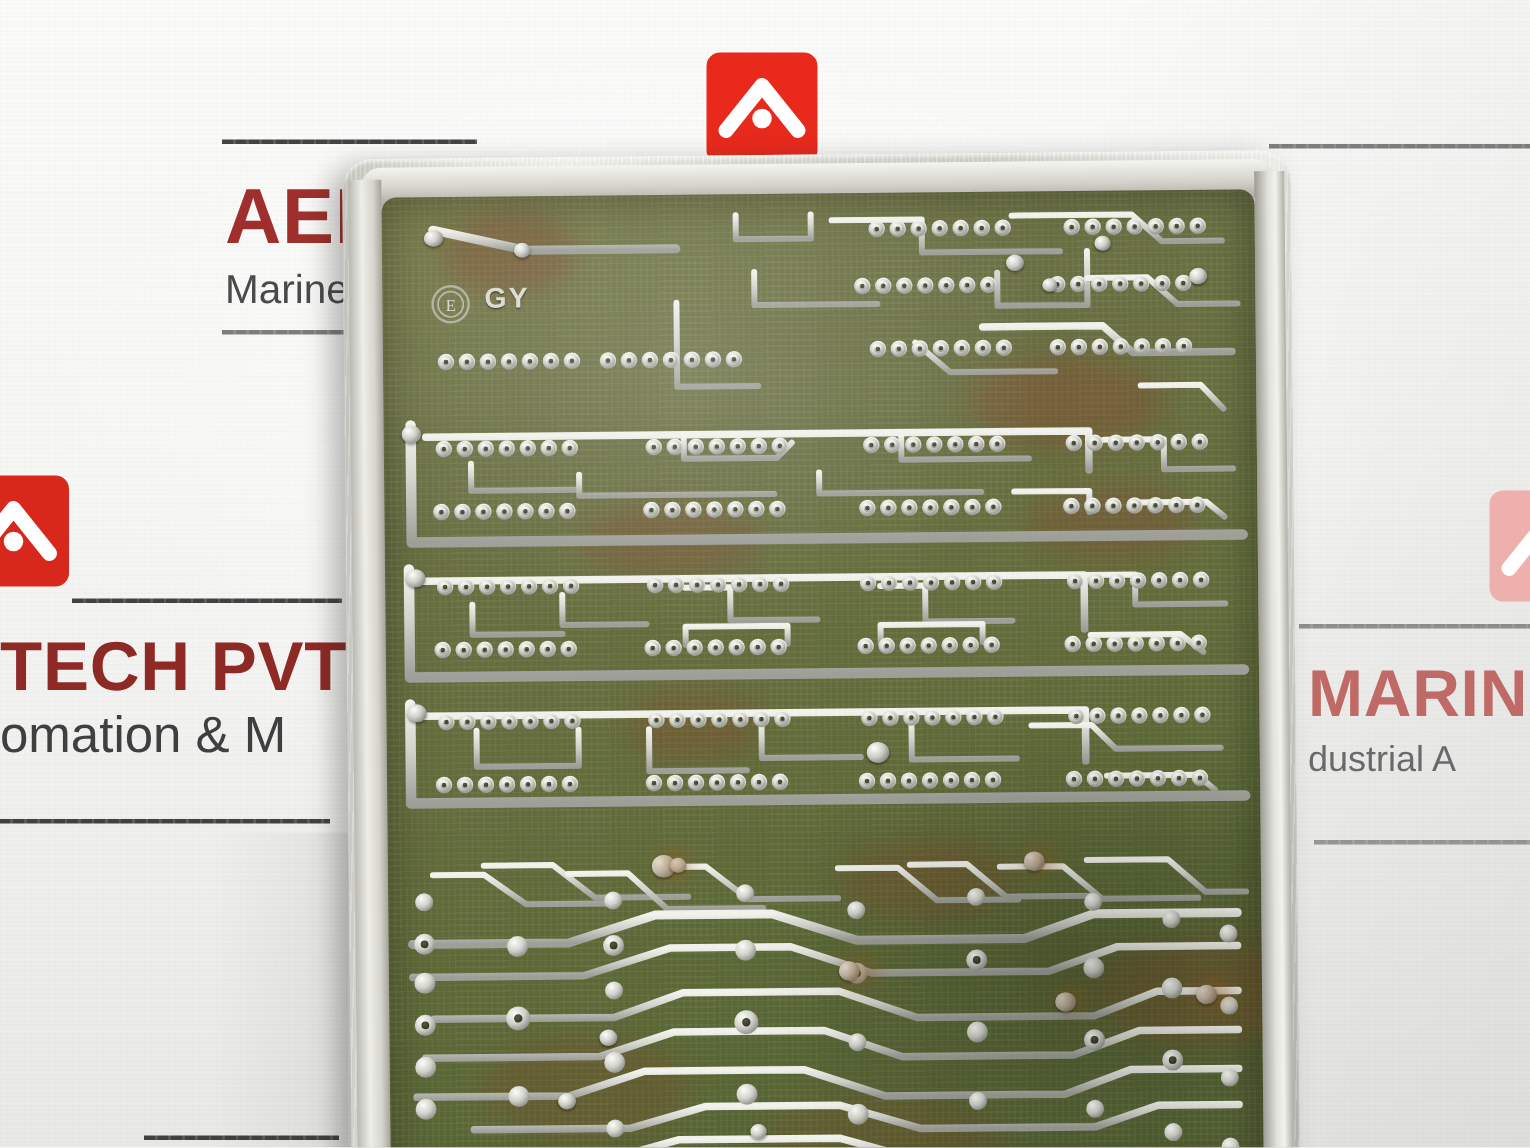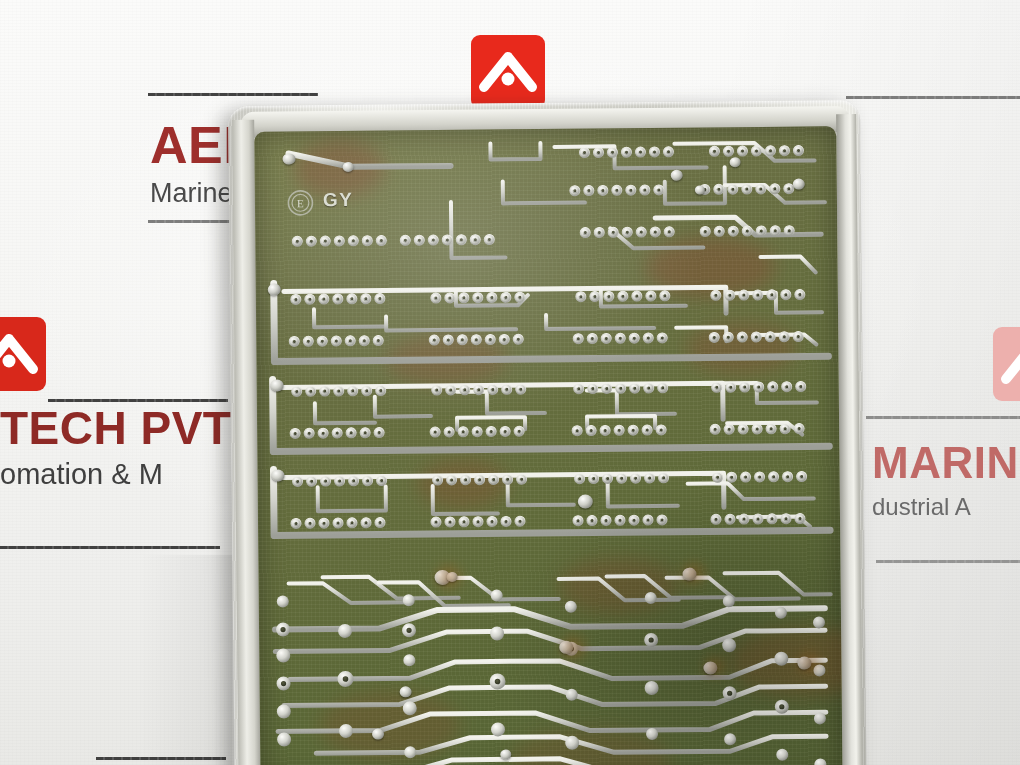--- a/index.html
+++ b/index.html
@@ -119,23 +119,23 @@
       <path d="M13 52 L37 22 L61 52" fill="none" stroke="#ffffff" stroke-width="10" stroke-linecap="round" stroke-linejoin="round"></path>
       <circle cx="37" cy="44" r="6.5" fill="#ffffff"></circle>
     </svg>
   </div>
 
   <div class="wm" style="left:150px;top:118px;">
     <div class="big" style="font-size:52px;color:#9e2f2c;line-height:54px;">AEL</div>
     <div class="sub" style="font-size:27px;color:#4a4a4a;line-height:34px;margin-top:4px;">Marine</div>
   </div>
 
-  <div class="wm" style="left:0px;top:404px;">
+  <div class="wm" style="left:0px;top:420px;">
     <div class="big" style="font-size:46px;color:#8e2a26;line-height:48px;">TECH PVT</div>
-    <div class="sub" style="font-size:29px;color:#3f3f3f;line-height:32px;margin-top:6px;">omation &amp; M</div>
+    <div class="sub" style="font-size:34px;color:#3f3f3f;line-height:32px;margin-top:6px;">omation &amp; M</div>
   </div>
 
   <div class="wm" style="left:872px;top:440px;">
     <div class="big" style="font-size:44px;color:#c06a67;line-height:46px;">MARINE</div>
     <div class="sub" style="font-size:24px;color:#6a6a6a;line-height:30px;margin-top:6px;">dustrial A</div>
   </div>
 
   <div id="board-wrap">
     <div class="board-shadow"></div>
 

